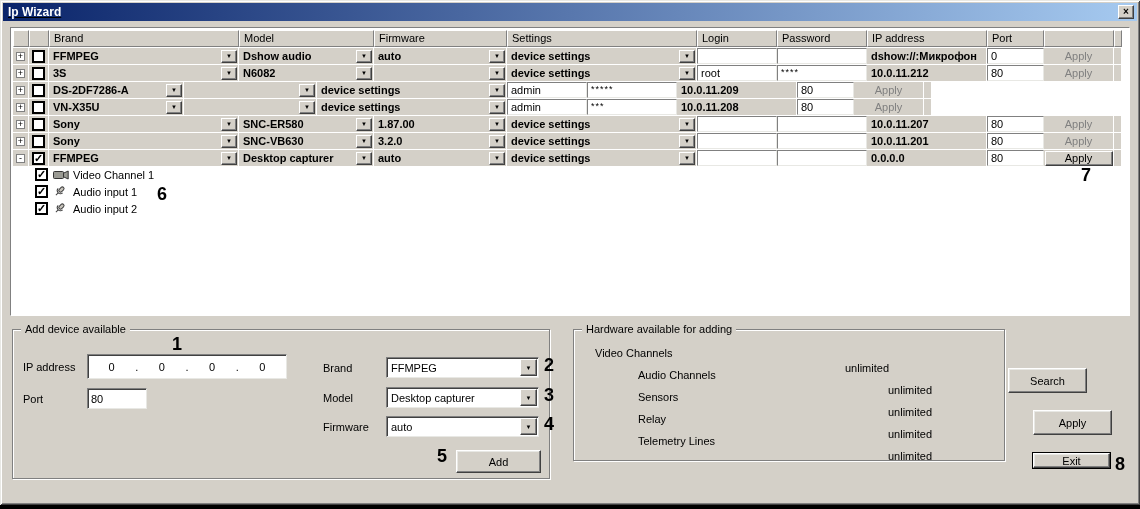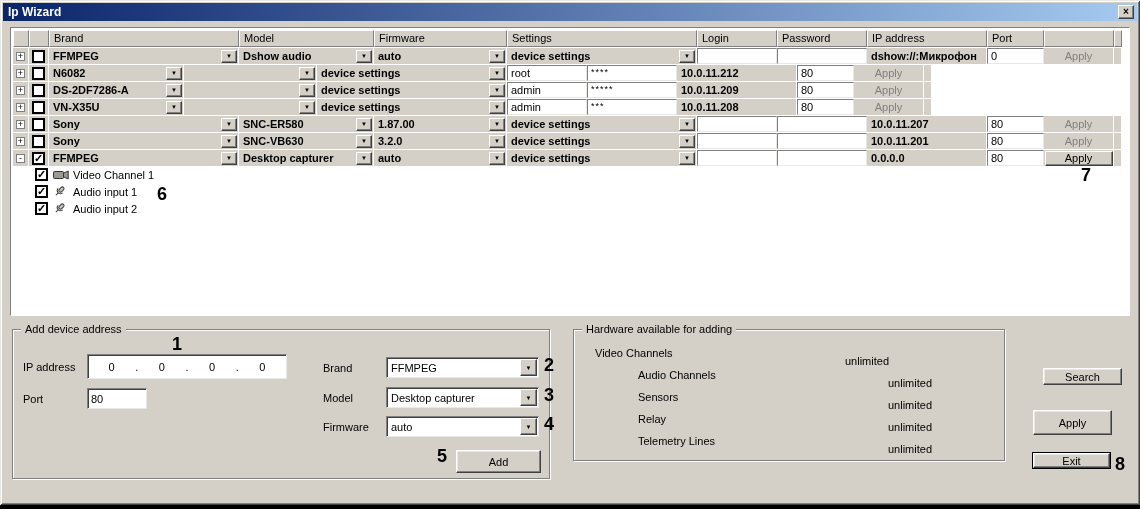--- a/index.html
+++ b/index.html
@@ -4,21 +4,21 @@
 <style>
   * { box-sizing: border-box; margin: 0; padding: 0; }
   html,body { width:1140px; height:509px; background:#000; overflow:hidden;
               font-family:"Liberation Sans", sans-serif; }
   #window { position:absolute; left:0; top:0; width:1140px; height:505px; background:#d4d0c8;
             box-shadow: inset 1px 1px 0 #e8e8e4, inset -1px -1px 0 #404040,
                         inset 2px 2px 0 #fff, inset -2px -2px 0 #808080; }
   
   .titlebar { position:absolute; left:3px; top:3px; width:1134px; height:18px;
               background:linear-gradient(to right,#0a246a,#a6caf0);
-              display:flex; align-items:center; }
+              display:flex; align-items:center;text-decoration:underline; }
   .titletext { color:#fff; font-size:12px; font-weight:bold; padding-left:5px; }
   .closebtn { position:absolute; right:3px; top:2px; width:16px; height:14px; background:#d4d0c8;
               border:1px solid; border-color:#fff #404040 #404040 #fff;
               box-shadow: inset -1px -1px 0 #808080;
               font-size:10px; font-weight:bold; line-height:12px; text-align:center; color:#000; }
   
   .table { position:absolute; left:10px; top:27px; width:1120px; height:289px;
            background:#fff; border:1px solid; border-color:#808080 #fff #fff #808080; padding:2px; }
   .thead, .trow { display:flex; }
   .hcell { height:17px; background:#d4d0c8; border:1px solid; border-color:#fff #808080 #808080 #fff;
@@ -69,21 +69,21 @@
            display:flex; align-items:center; }
   .combo .ctxt { font-size:11px; padding-left:4px; flex:1; white-space:nowrap; overflow:hidden; }
   .combo .ddbtn { width:17px; height:17px; margin-right:1px; }
   .btn95 { position:absolute; background:#d4d0c8; border:1px solid;
            border-color:#fff #404040 #404040 #fff;
            box-shadow: inset -1px -1px 0 #808080, inset 1px 1px 0 #e8e8e4;
            font-size:11px; color:#000; display:flex; align-items:center; justify-content:center; }
   .default-btn { box-shadow: 0 0 0 1px #000, inset -1px -1px 0 #808080, inset 1px 1px 0 #e8e8e4; }
   .hw-row { position:relative; margin-left:64px; margin-top:8px; height:14px; font-size:11px; }
   .hw-row:first-of-type { margin-top:17px;margin-left:21px; }
-  .hw-val { position:absolute; left:250px; top:8px; }
+  .hw-val { position:absolute; left:250px; top:15px; }
   .ann { position:absolute; font-size:18px; font-weight:bold; color:#000;
          font-family:"Liberation Sans", sans-serif; }
 </style>
 </head>
 <body>
 
 <div id="window">
 
   <div class="titlebar">
     <span class="titletext">Ip Wizard</span>
@@ -155,20 +155,26 @@
       <div class="cell w-x"></div>
     </div>
 
     <div class="trow">
       <div class="cell w-exp cell-center">
           <span class="expbox">+</span>
         </div>
       <div class="cell w-chk cell-center">
           <span class="cb"></span>
         </div>
+      <div class="cell w-brand">
+          <span class="ctext">3S</span>
+          <span class="ddbtn">
+            <span class="dd-ic">▼</span>
+          </span>
+        </div>
       <div class="cell w-model">
           <span class="ctext">N6082</span>
           <span class="ddbtn">
             <span class="dd-ic">▼</span>
           </span>
         </div>
       <div class="cell w-fw">
           <span class="ctext"></span>
           <span class="ddbtn">
             <span class="dd-ic">▼</span>
@@ -463,21 +469,21 @@
               <path d="M3.4 5.2 a3.1 3.1 0 0 0 6.2 0" fill="none" stroke="#404040"></path>
               <line x1="6.5" y1="8.4" x2="6.5" y2="11.6" stroke="#404040"></line>
             </g>
           </svg>
       </span>
       <span class="chlabel">Audio input 2</span>
     </div>
   </div>
 
   <div class="groupbox" style="left:12px; top:329px; width:538px; height:150px;">
-    <span class="gb-title">Add device address</span>
+    <span class="gb-title">Add device available</span>
     <span class="flabel" style="left:10px; top:31px;">IP address</span>
     <div class="ipfield sunken">
       <span>0</span>
       <span>.</span>
       <span>0</span>
       <span>.</span>
       <span>0</span>
       <span>.</span>
       <span>0</span>
     </div>
@@ -512,21 +518,21 @@
 
   <div class="groupbox" style="left:573px; top:329px; width:432px; height:132px;">
     <span class="gb-title">Hardware available for adding</span>
     <div class="hw-row"><span>Video Channels</span><span class="hw-val">unlimited</span></div>
     <div class="hw-row"><span>Audio Channels</span><span class="hw-val">unlimited</span></div>
     <div class="hw-row"><span>Sensors</span><span class="hw-val">unlimited</span></div>
     <div class="hw-row"><span>Relay</span><span class="hw-val">unlimited</span></div>
     <div class="hw-row"><span>Telemetry Lines</span><span class="hw-val">unlimited</span></div>
   </div>
 
-  <div class="btn95" style="left:1043px; top:368px; width:79px; height:17px;">Search</div>
+  <div class="btn95" style="left:1008px; top:368px; width:79px; height:25px;">Search</div>
   <div class="btn95" style="left:1033px; top:410px; width:79px; height:25px;">Apply</div>
   <div class="btn95 default-btn" style="left:1033px; top:453px; width:77px; height:15px;">Exit</div>
 
   <span class="ann" style="left:172px; top:334px;">1</span>
   <span class="ann" style="left:544px; top:355px;">2</span>
   <span class="ann" style="left:544px; top:385px;">3</span>
   <span class="ann" style="left:544px; top:414px;">4</span>
   <span class="ann" style="left:437px; top:446px;">5</span>
   <span class="ann" style="left:157px; top:184px;">6</span>
   <span class="ann" style="left:1081px; top:165px;">7</span>

